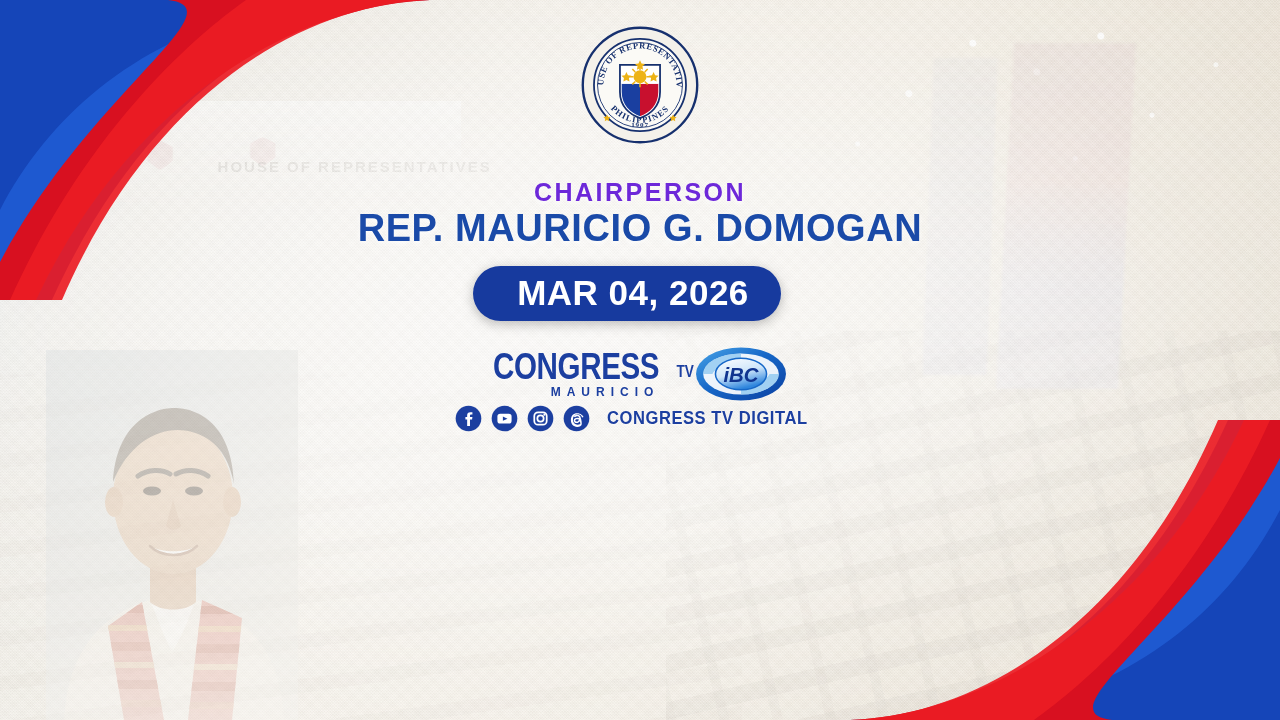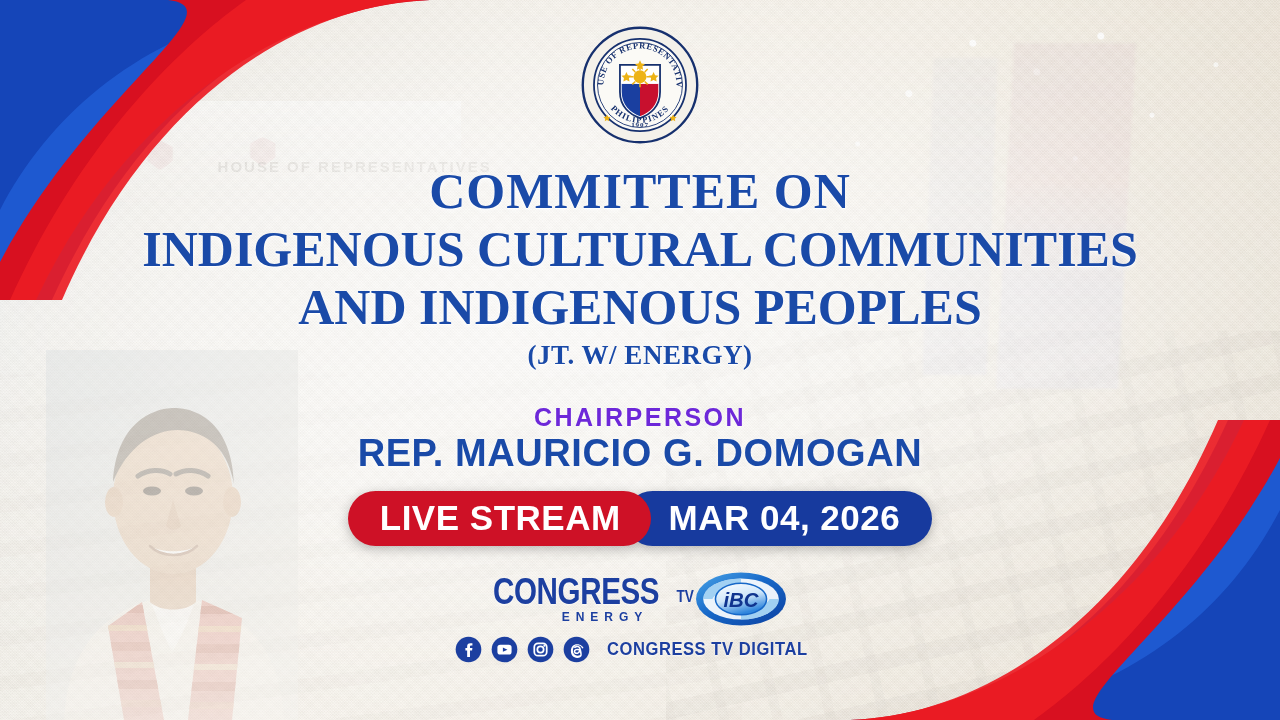--- a/index.html
+++ b/index.html
@@ -202,21 +202,21 @@
   }
   .ctv-digital{
     font-family:"Liberation Sans", sans-serif;
     font-weight:bold; font-size:12px; color:#1c3fa0;
     letter-spacing:6px; margin-top:1px; margin-left:22px;
   }
   .ibc{ width:92px; height:58px; }
 
   
   .social{
-    margin-top:8px;
+    margin-top:2px;
     display:flex; align-items:center; gap:9px;
   }
   .soc-ico{ width:27px; height:27px; }
   .social-label{
     margin-left:8px;
     font-family:"Liberation Sans", sans-serif;
     font-weight:bold; font-size:18px; color:#1c3fa0;
     letter-spacing:.6px;
     transform:scaleX(.92); transform-origin:left center;
     text-shadow:0 1px 2px rgba(255,255,255,.7);
@@ -371,42 +371,35 @@
         <path d="M123,78 l2.6,5.4 5.9,.8 -4.3,4.1 1,5.9 -5.2,-2.8 -5.2,2.8 1,-5.9 -4.3,-4.1 5.9,-.8 Z"></path>
         <path d="M100,58 l2.6,5.4 5.9,.8 -4.3,4.1 1,5.9 -5.2,-2.8 -5.2,2.8 1,-5.9 -4.3,-4.1 5.9,-.8 Z"></path>
       </g>
       <text x="100" y="172" text-anchor="middle" font-family="Liberation Serif, serif" font-size="12" font-weight="bold" fill="#16306e" letter-spacing="1.5">1907</text>
       <g fill="#edb316">
         <path d="M44,150 l1.8,3.8 4.2,.6 -3,2.9 .7,4.2 -3.7,-2 -3.7,2 .7,-4.2 -3,-2.9 4.2,-.6 Z"></path>
         <path d="M156,150 l1.8,3.8 4.2,.6 -3,2.9 .7,4.2 -3.7,-2 -3.7,2 .7,-4.2 -3,-2.9 4.2,-.6 Z"></path>
       </g>
     </svg>
 
-    <div class="title-block">
-      <div class="t-line1">COMMITTEE ON</div>
-      <div class="t-line2">INDIGENOUS CULTURAL COMMUNITIES</div>
-      <div class="t-line3">AND INDIGENOUS PEOPLES</div>
-      <div class="t-sub">(JT. W/ ENERGY)</div>
-    </div>
 
     <div class="chair-role">CHAIRPERSON</div>
     <div class="chair-name">REP. MAURICIO G. DOMOGAN</div>
 
     <div class="badge">
-      <div class="badge-live">LIVE STREAM</div>
       <div class="badge-date">MAR 04, 2026</div>
     </div>
 
     <div class="logos">
       <div class="congresstv">
         <div class="ctv-top">
           <span class="ctv-word">CONGRESS</span>
           <span class="ctv-tv">TV</span>
         </div>
-        <div class="ctv-digital">ENERGY</div>
+        <div class="ctv-digital">MAURICIO</div>
       </div>
 
       <svg class="ibc" viewBox="0 0 180 110">
         <defs>
           <linearGradient id="ibcRing" x1="0" y1="0" x2="1" y2="1">
             <stop offset="0%" stop-color="#4aa6e8"></stop>
             <stop offset="45%" stop-color="#1768c8"></stop>
             <stop offset="100%" stop-color="#0b3fa0"></stop>
           </linearGradient>
           <linearGradient id="ibcInner" x1="0" y1="0" x2="0.4" y2="1">

